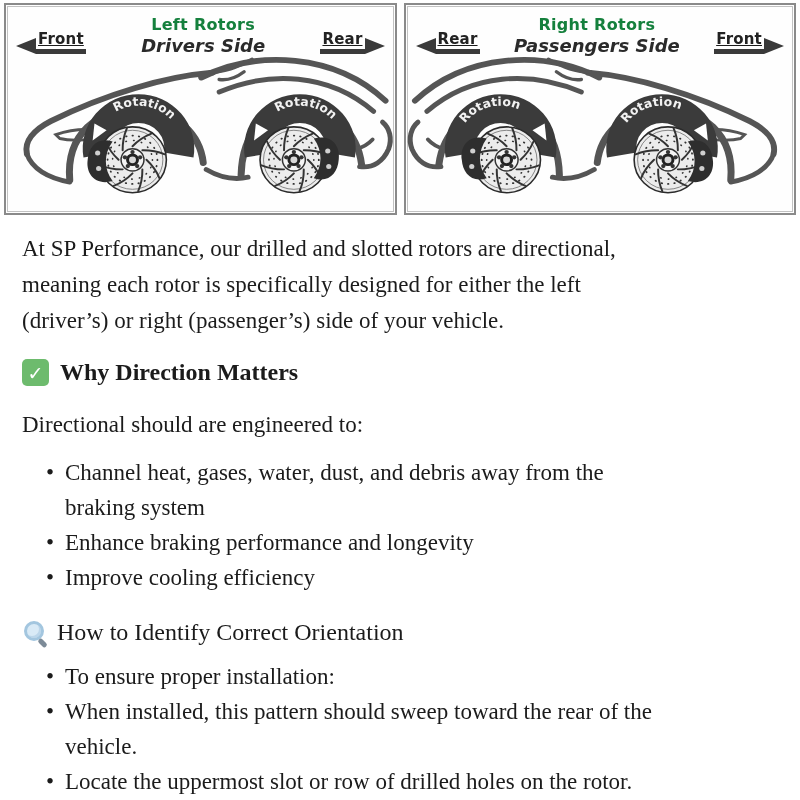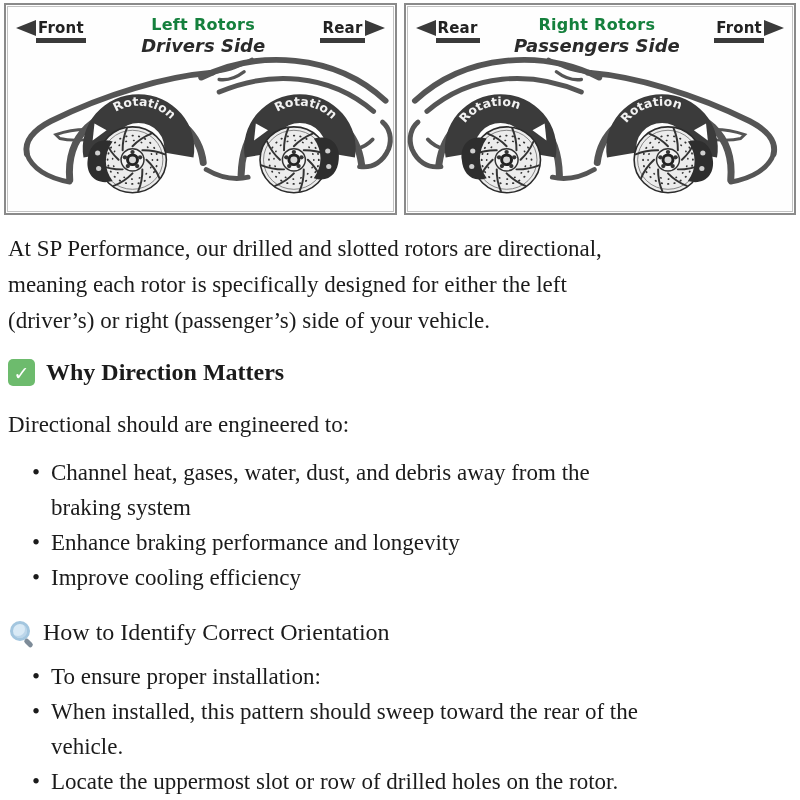--- a/index.html
+++ b/index.html
@@ -14,33 +14,33 @@
     border:2px solid #8a8a8a;box-shadow:inset 0 0 0 1px #ffffff, inset 0 0 0 2px #c2c2c2;
     background:#fefefe;
   }
   .car-svg{position:absolute;left:0;top:0;width:100%;height:100%;}
   .panel-header{
     position:absolute;left:0;top:0;width:100%;
     display:flex;justify-content:space-between;align-items:flex-start;
     padding:7px 10px 0 10px;box-sizing:border-box;
     font-family:"DejaVu Sans", sans-serif;
   }
-  .dir{display:flex;align-items:flex-start;margin-top:8px;}
+  .dir{display:flex;align-items:center;margin-top:19px;text-decoration:underline;}
   .dir-label{
     font-weight:bold;font-size:15px;line-height:17px;color:#222;
     border-bottom:5px solid #3a3a3a;padding:0 2px 1px 2px;letter-spacing:.2px;
   }
   .tri{width:0;height:0;border-top:8px solid transparent;border-bottom:8px solid transparent;}
   .tri-left{border-right:20px solid #3a3a3a;margin-bottom:-6px;}
   .tri-right{border-left:20px solid #3a3a3a;margin-bottom:-6px;}
   .panel-titles{text-align:center;margin-top:0;}
   .panel-title{font-weight:bold;font-size:16px;line-height:26px;color:#15803d;letter-spacing:.3px;text-align:center;}
   .panel-sub{font-weight:bold;font-style:italic;font-size:18px;line-height:16px;color:#2a2a2a;}
   
-  .content{padding:0 8px;font-size:23px;}
+  .content{padding:0 22px;font-size:23px;}
   .intro{margin:16px 0 0 0;line-height:36px;white-space:pre-line;}
   h2{font-size:24px;margin:20px 0 0 0;display:flex;align-items:center;gap:11px;}
   h2.s2{font-weight:normal;margin-top:24px;gap:8px;font-family:Liberation Serif, serif;}
   .lead{margin:22px 0 0 0;line-height:34px;}
   ul{list-style:none;margin:13px 0 0 0;padding:0 0 0 24px;}
   li{position:relative;padding-left:19px;line-height:35px;white-space:pre-line;}
   li::before{content:"\2022";position:absolute;left:0;top:0;font-size:23px;}
   
   .emoji-check{
     width:27px;height:27px;border-radius:5px;background:#6dbb6d;

